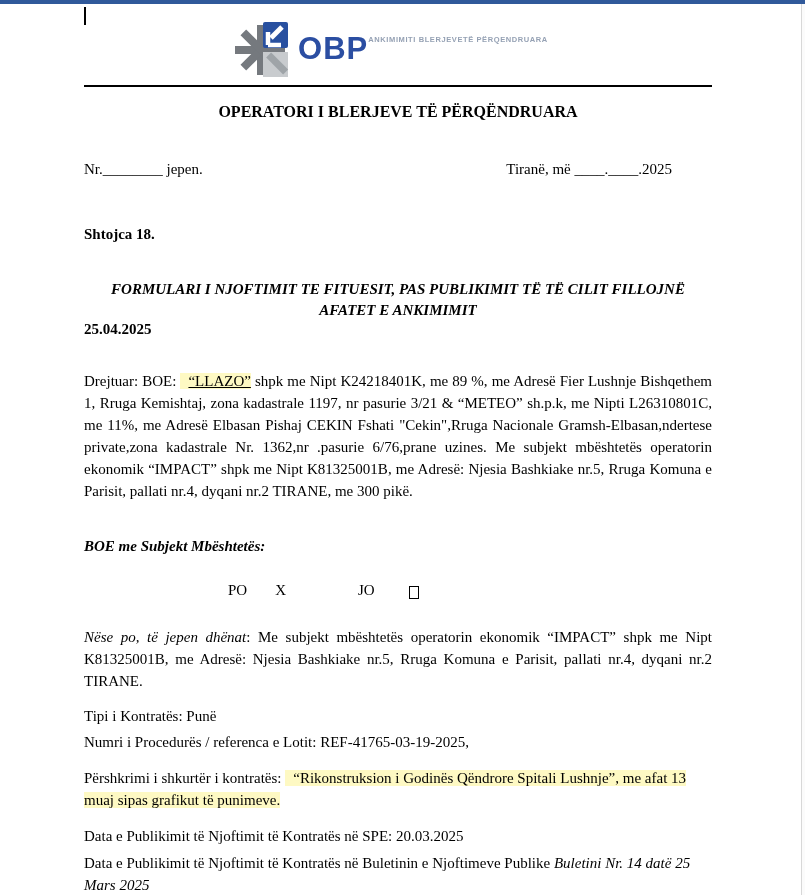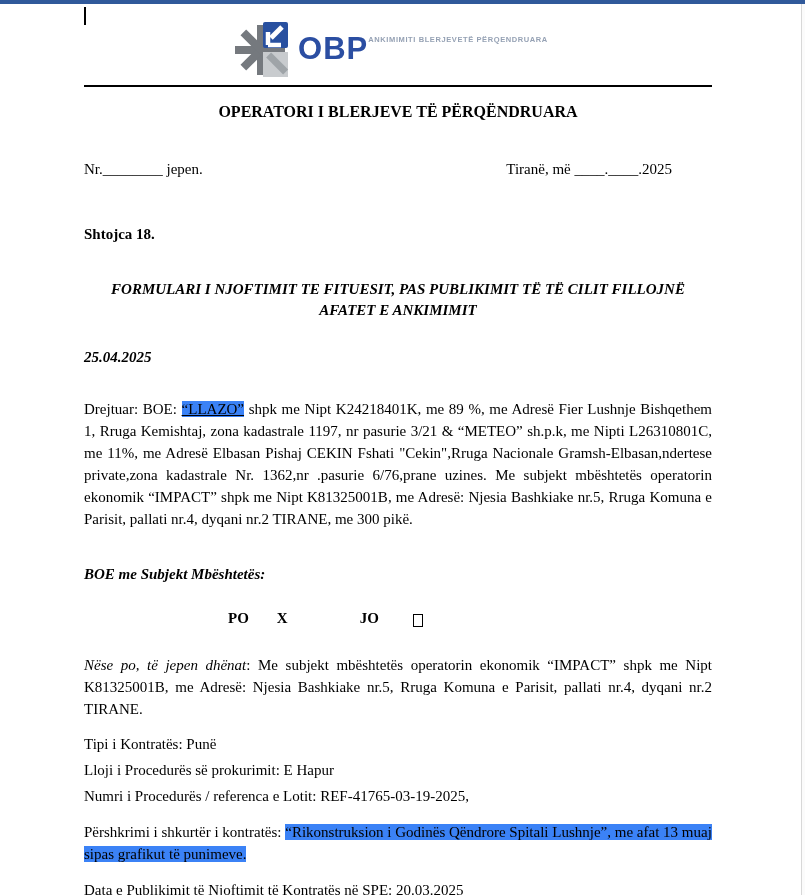--- a/index.html
+++ b/index.html
@@ -40,29 +40,29 @@
   .header-rule { margin:7px 93px 0 84px; border-bottom:2px solid #000; }
   .content { padding:0 93px 0 84px; font-size:15px; }
   .doc-title { text-align:center; font-weight:bold; font-size:16px; margin-top:16px; }
   .nr-row { display:flex; justify-content:space-between; margin-top:40px; }
   .nr-row .place-date { margin-right:40px; }
   .annex { font-weight:bold; margin-top:48px; }
   .form-title {
     text-align:center; font-weight:bold; font-size:15px;
     margin-top:36px; line-height:21px; padding:0 10px;font-style:italic;
   }
-  .doc-date { font-weight:bold; font-style:italic; margin-top:28px; }
+  .doc-date { font-weight:bold; }
   p { margin:0; }
   .para { text-align:justify; line-height:22px; margin-top:32px; }
-  .hl { background:#3b82f6; }
+  .hl { background:#fef9c3;padding-left:8px; }
   .u { text-decoration:underline; }
   .b { font-weight:normal; }
   .i { font-style:italic; }
   .boe-label { font-weight:bold; font-style:italic; margin-top:36px; }
-  .po-row { margin-top:27px; padding-left:144px; font-weight:bold; display:flex; align-items:flex-end; }
+  .po-row { margin-top:27px; padding-left:144px; font-weight:normal; display:flex; align-items:flex-end; }
   .po-row .mark-x { margin-left:28px; }
   .po-row .jo { margin-left:72px; }
   .checkbox {
     display:inline-block; width:10px; height:13px;
     border:1.6px solid #000; margin-left:34px;
   }
   .para2 { text-align:justify; line-height:22px; margin-top:27px; }
   .line { line-height:22px; margin-top:14px; }
   .line.first { margin-top:13px; }
   .line.gap { margin-top:4px; }
@@ -126,21 +126,20 @@
       <span>PO</span>
       <span class="mark-x">X</span>
       <span class="jo">JO</span>
       <span class="checkbox"></span>
     </div>
 
     <p class="para2"><span class="i">Nëse po, të jepen dhënat</span><span>: Me subjekt mbështetës operatorin ekonomik “IMPACT” shpk me Nipt K81325001B, me Adresë: Njesia Bashkiake nr.5, Rruga Komuna e Parisit, pallati nr.4, dyqani nr.2 TIRANE.</span></p>
 
     <p class="line first">Tipi i Kontratës: Punë</p>
 
-    <p class="line gap">Lloji i Procedurës së prokurimit: E Hapur</p>
 
     <p class="line gap"><span>Numri i Procedurës / referenca e Lotit: </span><span class="b">REF-41765-03-19-2025,</span></p>
 
     <p class="line"><span>Përshkrimi i shkurtër i kontratës: </span><span class="hl b">“Rikonstruksion i Godinës Qëndrore Spitali Lushnje”, me afat 13 muaj sipas grafikut të punimeve.</span></p>
 
     <p class="line">Data e Publikimit të Njoftimit të Kontratës në SPE: 20.03.2025</p>
 
     <p class="line bulletin"><span>Data e Publikimit të Njoftimit të Kontratës në Buletinin e Njoftimeve Publike </span><span class="i">Buletini Nr. 14 datë 25 Mars 2025</span></p>
   </div>
 </div>

